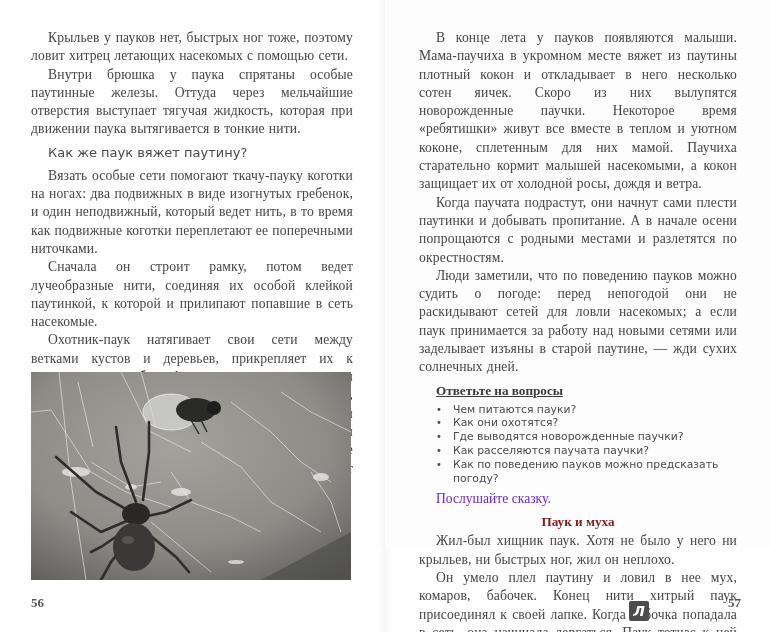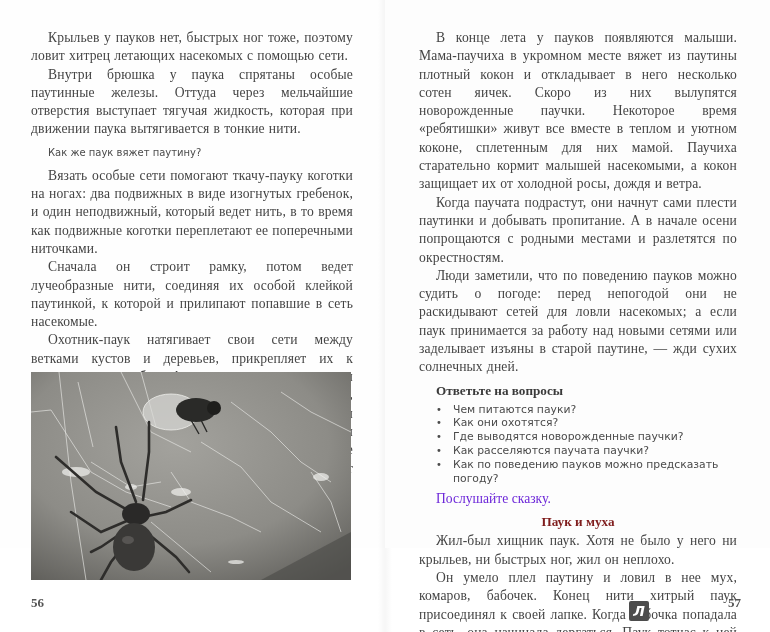--- a/index.html
+++ b/index.html
@@ -24,25 +24,25 @@
   p.txt {
     margin: 0; font-size: 13.6px; line-height: 18.3px;
     text-align: justify; text-indent: 17px;
     letter-spacing: 0.15px; word-spacing: 0.5px;
     color: #444;
     hyphens: manual;
   }
   p.q {
     margin: 6px 0 6px 17px;
     font-family: "DejaVu Sans", "Liberation Sans", sans-serif;
-    font-size: 10px; line-height: 16px; color: #4a4a4a;
+    font-size: 13px; line-height: 16px; color: #4a4a4a;
   }
   .heading-bold {
     margin: 5px 0 4px 17px;
-    font-weight: bold; font-size: 13.2px; line-height: 17px; color: #3a3a3a;
+    font-weight: bold; font-size: 13.2px; line-height: 17px; color: #3a3a3a; text-decoration: underline;
   }
   ul.questions {
     list-style: none; margin: 0 0 5px 17px; padding: 0;
     font-family: "DejaVu Sans", "Liberation Sans", sans-serif;
     font-size: 10.8px; line-height: 13.8px; color: #4a4a4a;
   }
   ul.questions li { position: relative; padding-left: 17px; }
   ul.questions li .bullet {
     position: absolute; left: 0; top: 0; font-size: 10px;
   }

